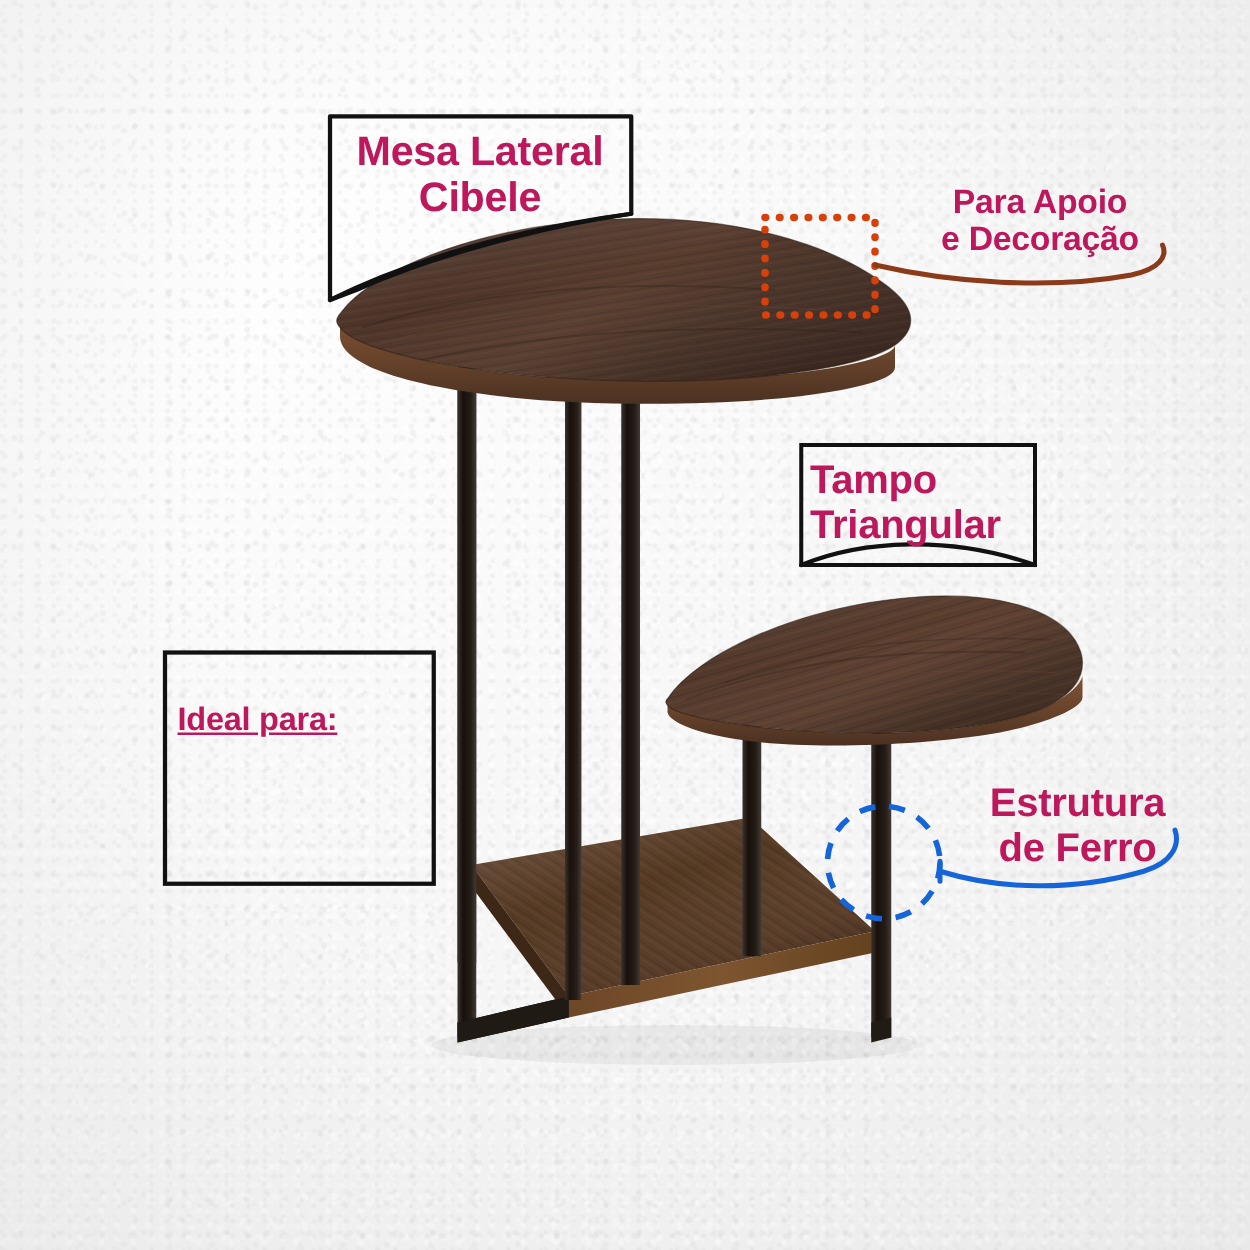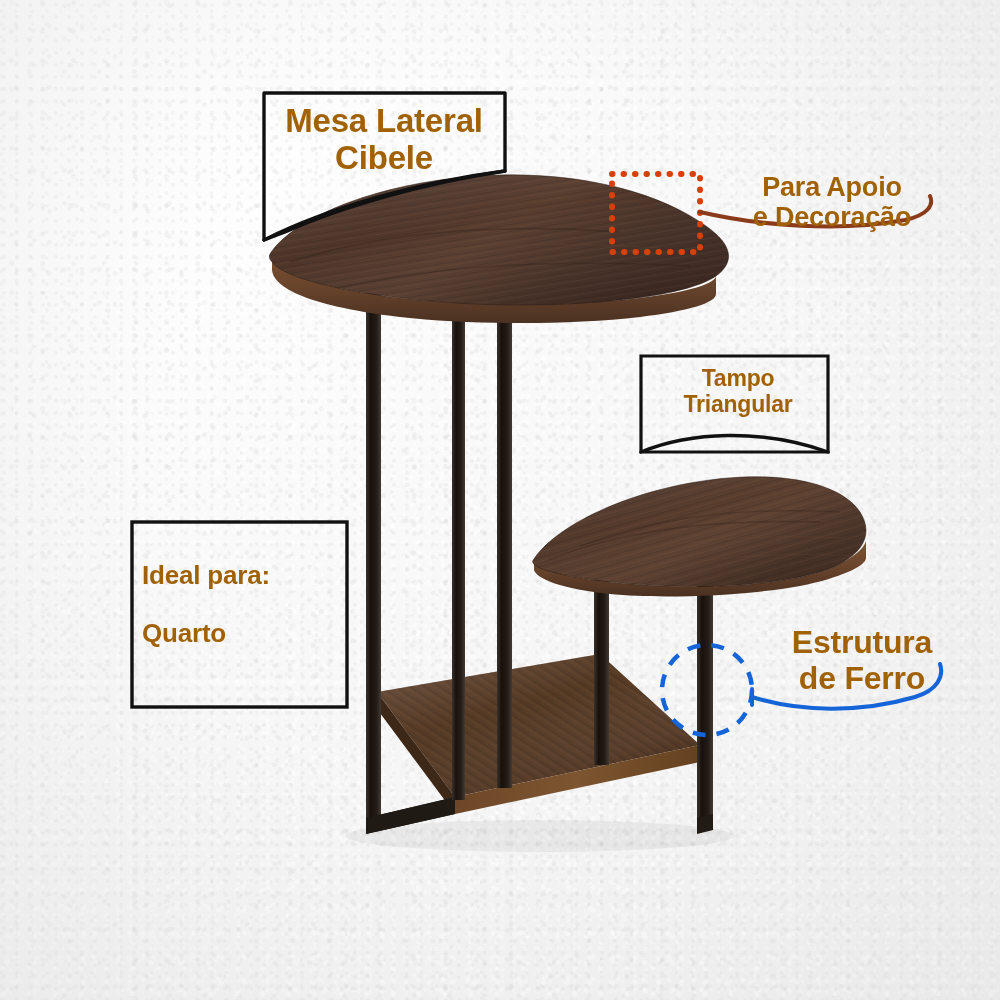--- a/index.html
+++ b/index.html
@@ -56,58 +56,57 @@
 
   
   #art {
     position: absolute;
     inset: 0;
   }
 
   
   .callout-text {
     position: absolute;
-    color: #a16207;
+    color: #be185d;
     font-weight: bold;
     line-height: 1.12;
     letter-spacing: -.2px;
     white-space: pre-line;
   }
   #title-text {
     left: 268px; top: 103px;
     width: 232px;
     font-size: 33px;
     text-align: center;
   }
   #apoio-text {
     left: 716px; top: 146px;
     width: 232px;
     font-size: 27px;
     text-align: center;
-    margin-top: 26px;
   }
   #tampo-text {
     left: 648px; top: 366px;
     width: 180px;
-    font-size: 23px;
-    text-align: center;
+    font-size: 32px;
+    text-align: left;
   }
   #ferro-text {
     left: 778px; top: 625px;
     width: 168px;
     font-size: 32px;
     text-align: center;
   }
   #ideal-text {
     left: 142px; top: 532px;
     width: 205px;
     font-size: 26px;
     text-align: left;
   }
-  #ideal-text .ln { display: block; }
+  #ideal-text .ln { display: block; text-decoration: underline; }
 </style>
 </head>
 <body>
 
 <div id="stage">
 
   <div class="bg-base"></div>
   <div class="bg-noise"></div>
   <div class="bg-noise2"></div>
   <div class="bg-vign"></div>
@@ -311,16 +310,15 @@
 e Decoração</div>
 
   <div class="callout-text" id="tampo-text">Tampo
 Triangular</div>
 
   <div class="callout-text" id="ferro-text">Estrutura
 de Ferro</div>
 
   <div class="callout-text" id="ideal-text">
     <span class="ln">Ideal para:</span>
-    <span class="ln">Quarto</span>
   </div>
 
 </div>
 
 </body></html>

